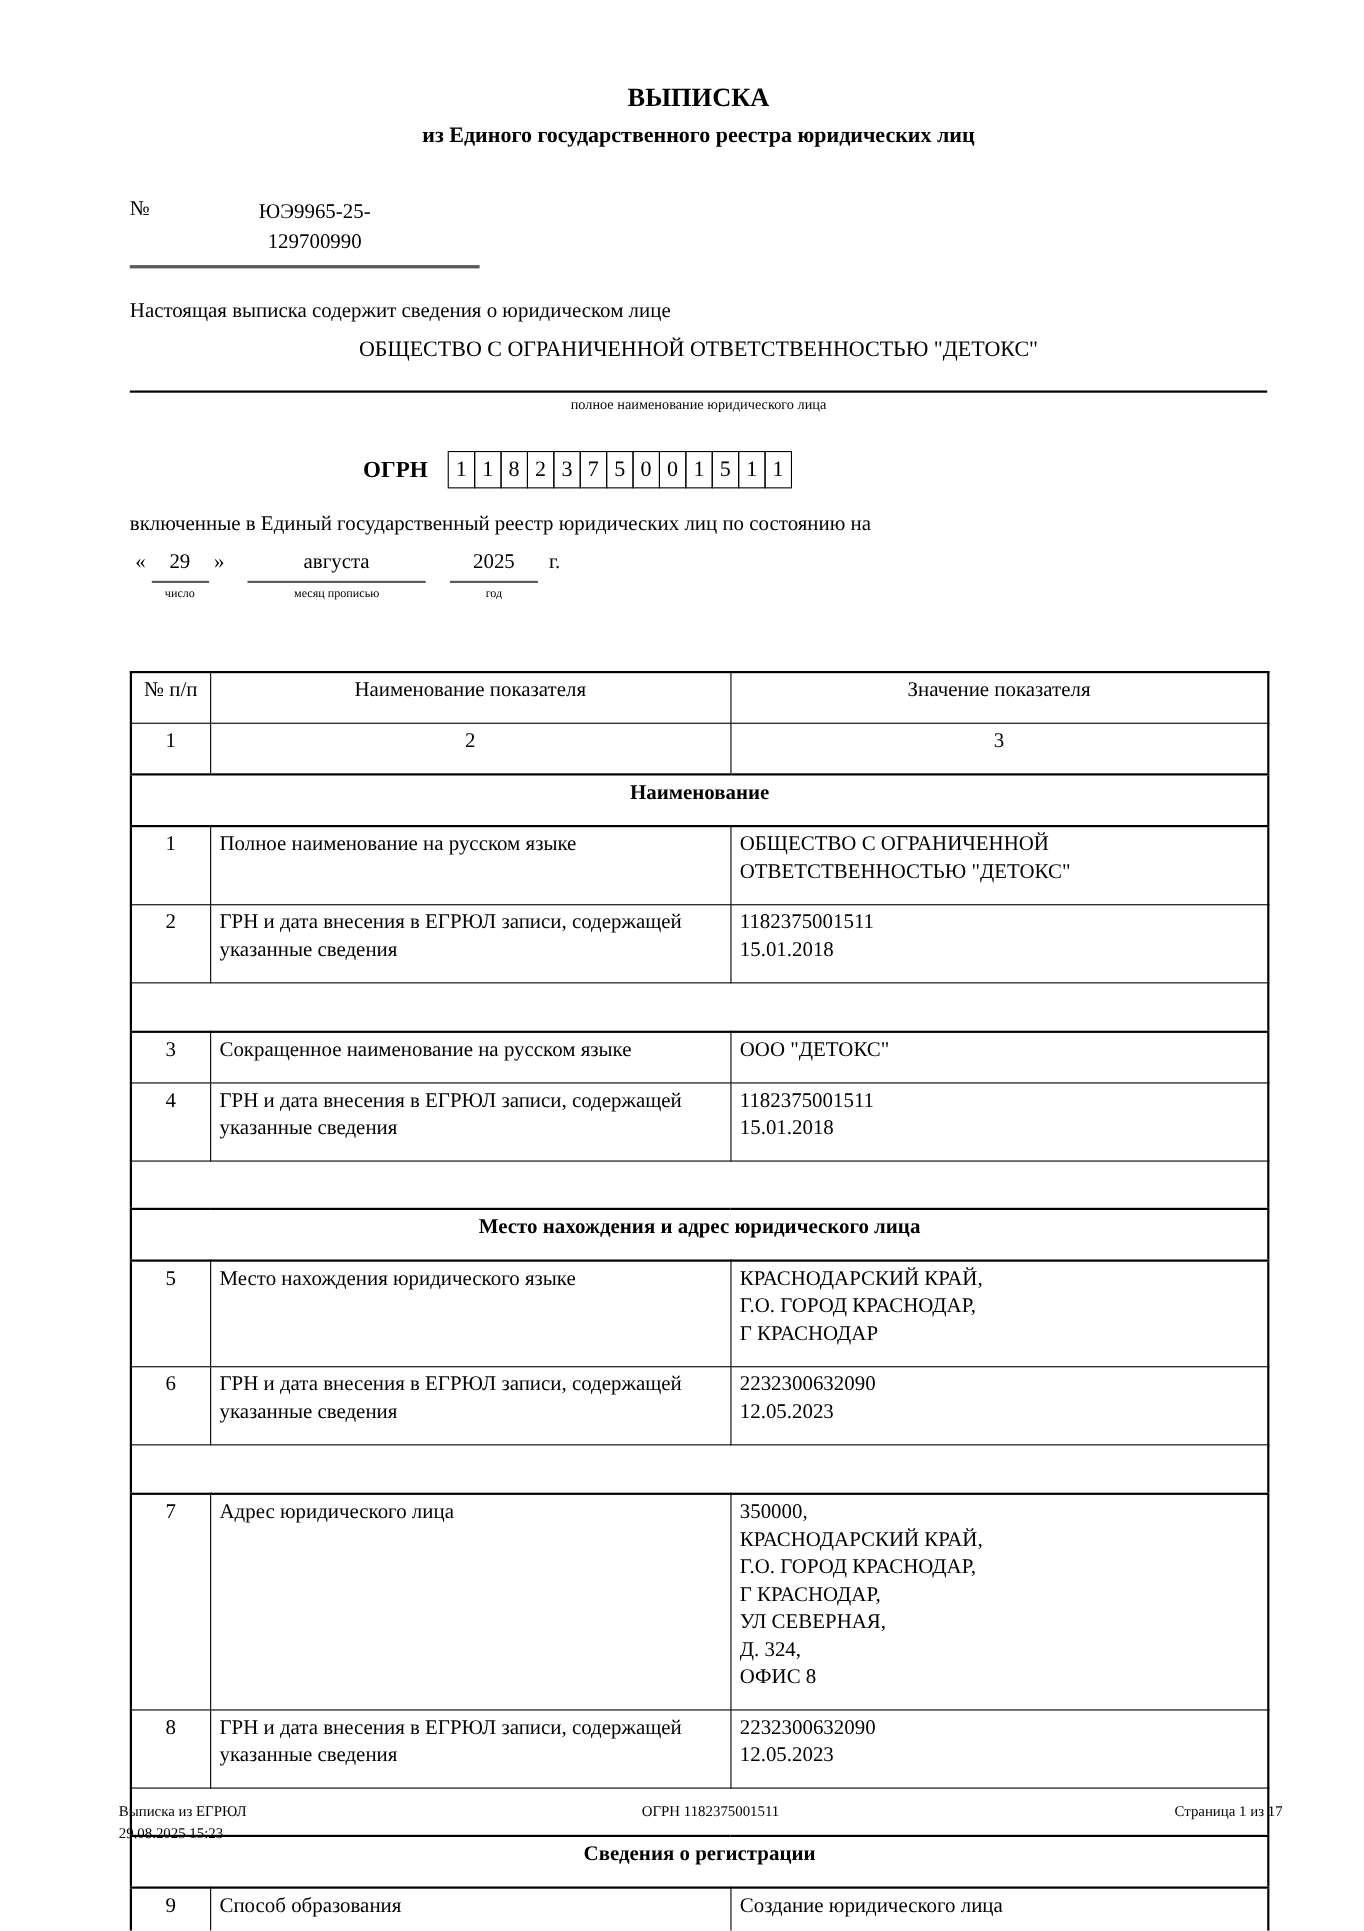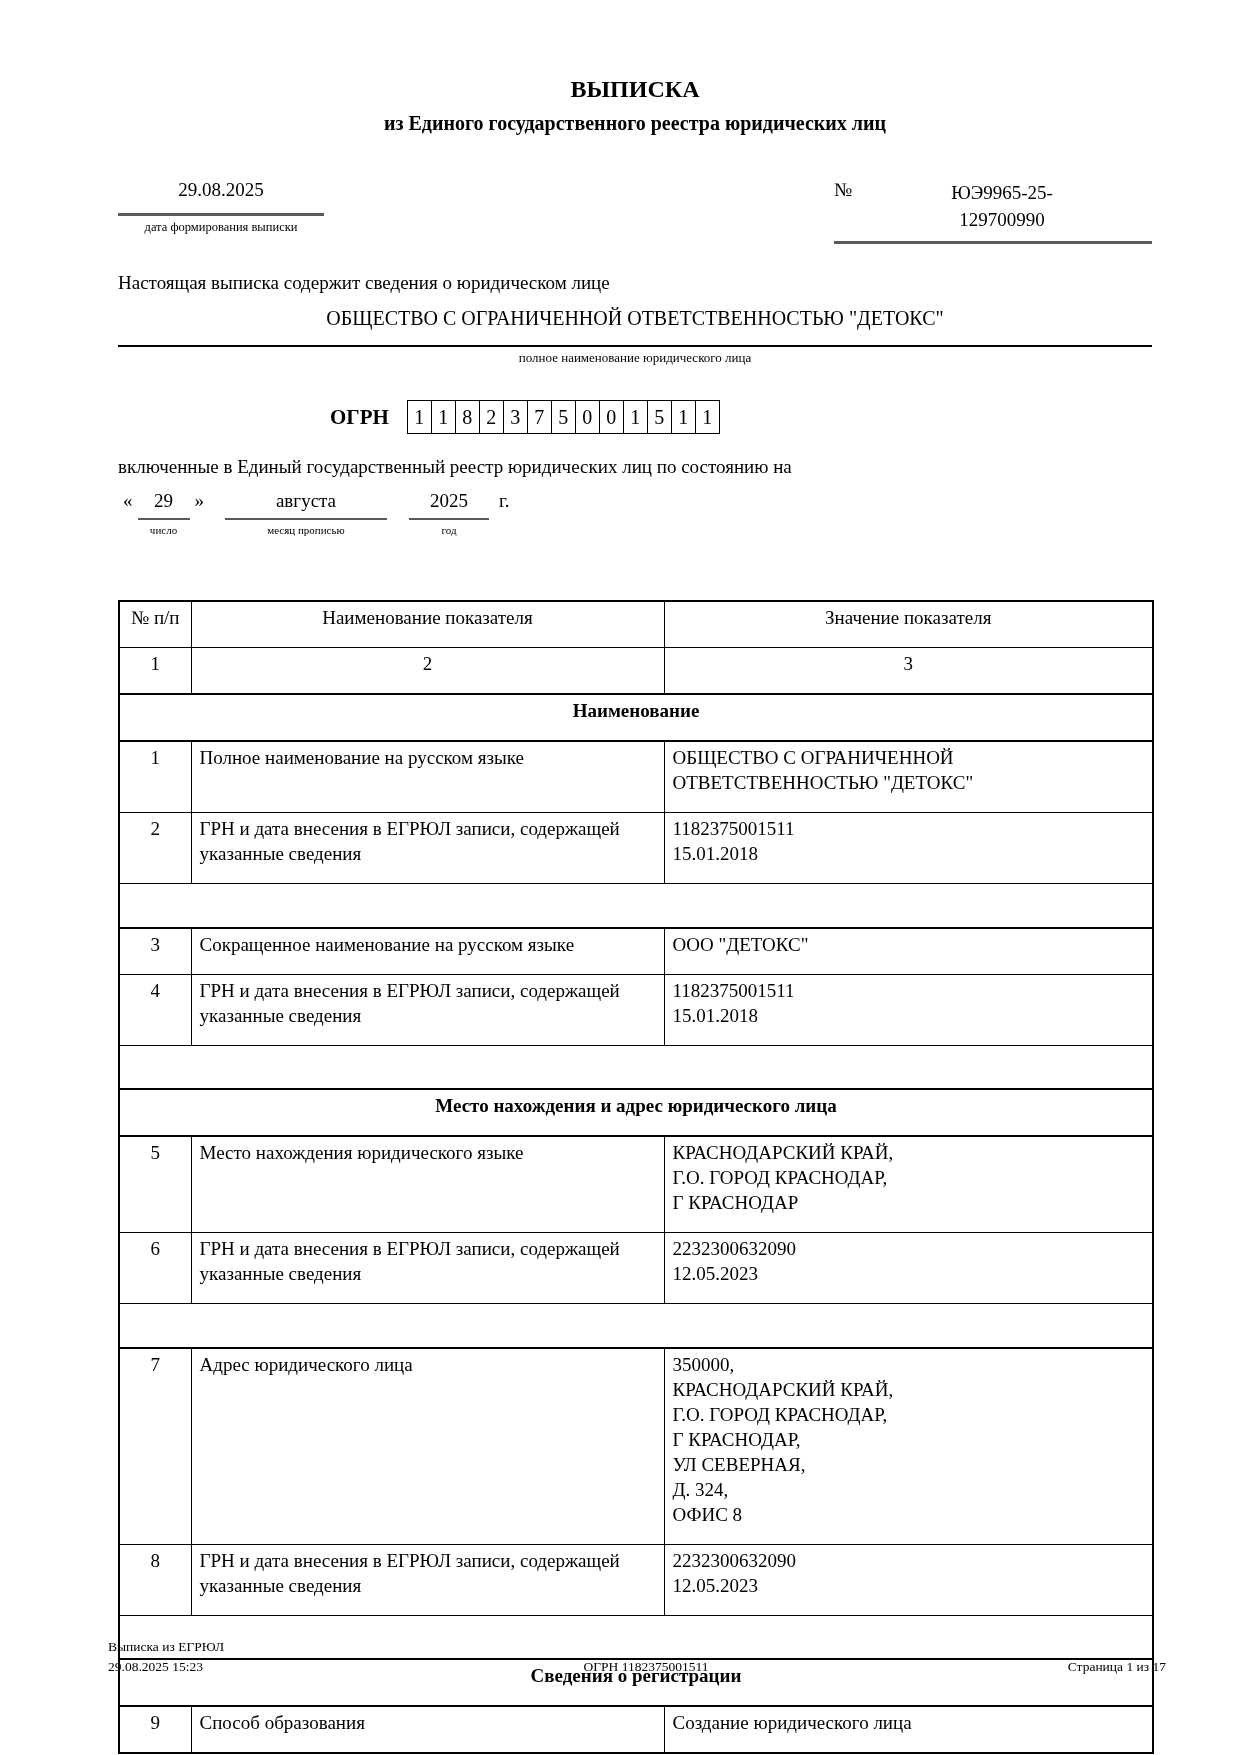--- a/index.html
+++ b/index.html
@@ -17,21 +17,21 @@
 
   .header-row { display: flex; justify-content: space-between; margin-top: 44px; }
   .date-block { width: 206px; }
   .date-value { text-align: center; padding-bottom: 12px; border-bottom: 3px solid #5a5a5a; }
   .date-caption { font-size: 12.5px; margin-top: 4px; text-align: center; }
   .number-block { width: 318px; border-bottom: 3px solid #5a5a5a; padding-bottom: 8px; display: flex; }
   .number-sign { flex: 0 0 auto; }
   .number-value { flex: 1; text-align: center; line-height: 27px; }
 
   .intro-line { margin-top: 28px; }
-  .company-block { margin-top: 13px; text-align: center; font-size: 20px; border-bottom: 2px solid #000; padding-bottom: 15px; }
+  .company-block { margin-top: 13px; text-align: center; font-size: 20px; border-bottom: 2px solid #000; padding-bottom: 25px; }
   .company-caption { text-align: center; font-size: 13px; margin-top: 3px; }
 
   .ogrn-row { margin-top: 34px; display: flex; align-items: center; margin-left: 212px; }
   .ogrn-label { font-weight: bold; font-size: 21px; margin-right: 18px; }
   .ogrn-boxes { display: flex; }
   .ogrn-box { width: 25px; height: 34px; border: 1px solid #000; margin-left: -1px;
               display: flex; align-items: center; justify-content: center; font-size: 20px; }
   .ogrn-box:first-child { margin-left: 0; }
 
   .included-line { margin-top: 22px; }
@@ -51,39 +51,35 @@
   table.main td { border: 1px solid #000; padding: 3px 8px 17px; vertical-align: top; line-height: 25px; margin-top: 32px; }
   td.col-num { width: 72px; text-align: center; padding-left: 2px; padding-right: 2px; }
   td.col-label { width: 473px; }
   td.col-value { width: 489px; }
   tr.thead td { text-align: center; }
   tr.numbers td { text-align: center; border-bottom: 2px solid #000; }
   tr.section td { text-align: center; font-weight: bold; border-top: 2px solid #000; border-bottom: 2px solid #000; }
   tr.spacer td { height: 44px; border-bottom: 2px solid #000; }
 
   .footer { position: absolute; left: 108px; right: 74px; bottom: 78px;
-            display: flex; justify-content: space-between; align-items: flex-end;
+            display: flex; justify-content: space-between; 
             font-size: 13.5px; line-height: 20px; gap: 19px; }
   .footer-left { text-align: left; }
   .footer-center { text-align: center; }
   .footer-right { text-align: right; }
 </style>
 </head>
 <body>
 
 <div class="page">
 
   <div class="doc-title">ВЫПИСКА</div>
   <div class="doc-subtitle">из Единого государственного реестра юридических лиц</div>
 
   <div class="header-row">
-    <div class="date-block">
-      <div class="date-value">29.08.2025</div>
-      <div class="date-caption">дата формирования выписки</div>
-    </div>
     <div class="number-block">
       <div class="number-sign">№</div>
       <div class="number-value">
         <div>ЮЭ9965-25-</div>
         <div>129700990</div>
       </div>
     </div>
   </div>
 
   <div class="intro-line">Настоящая выписка содержит сведения о юридическом лице</div>

